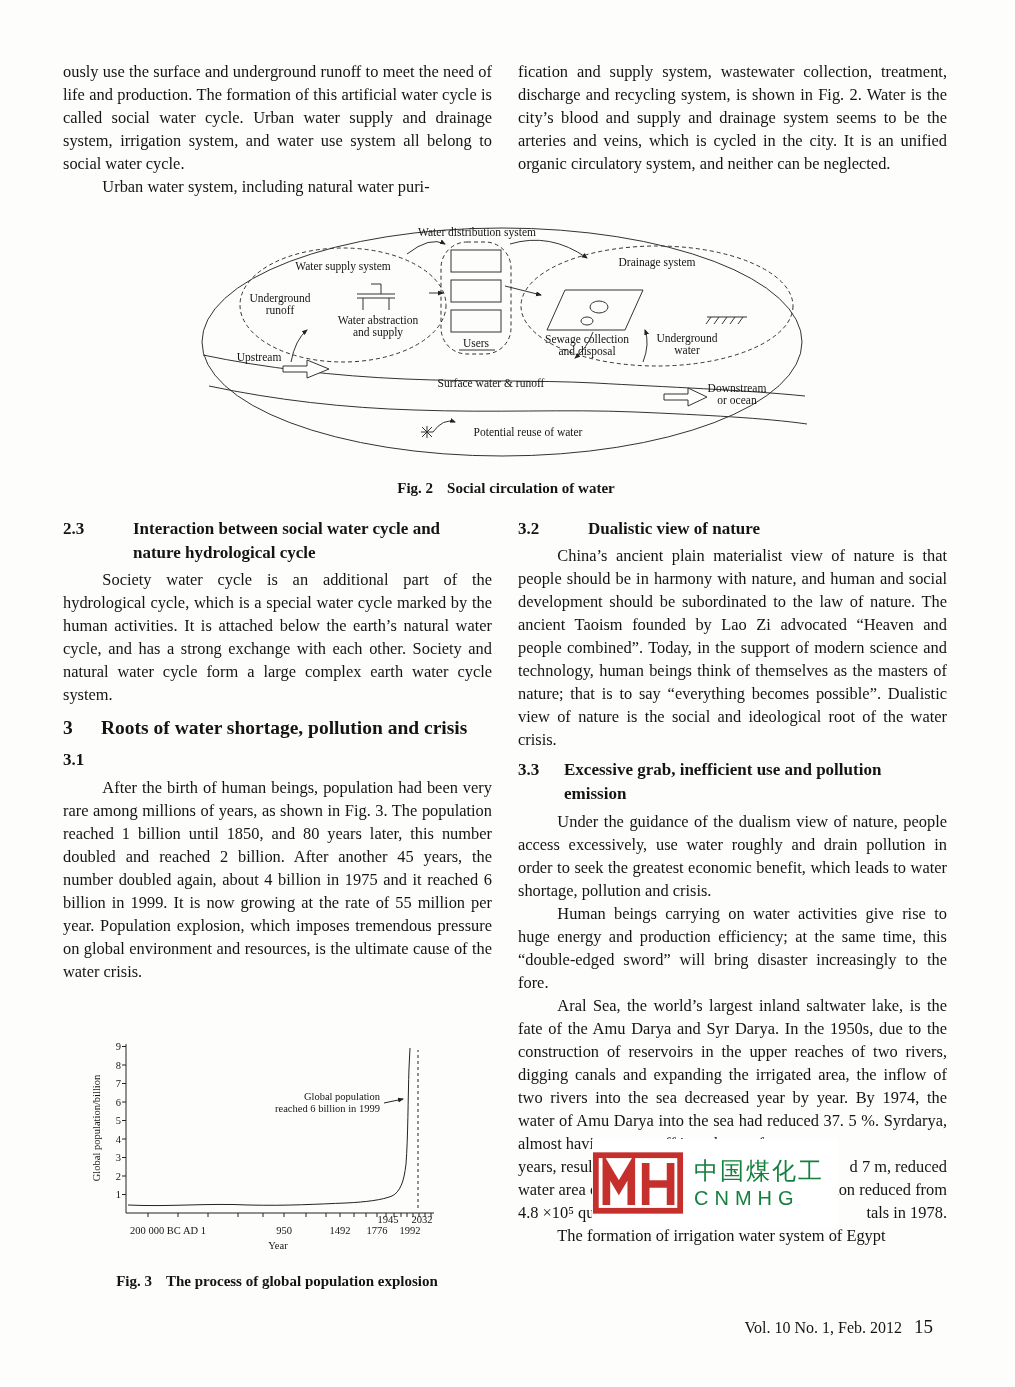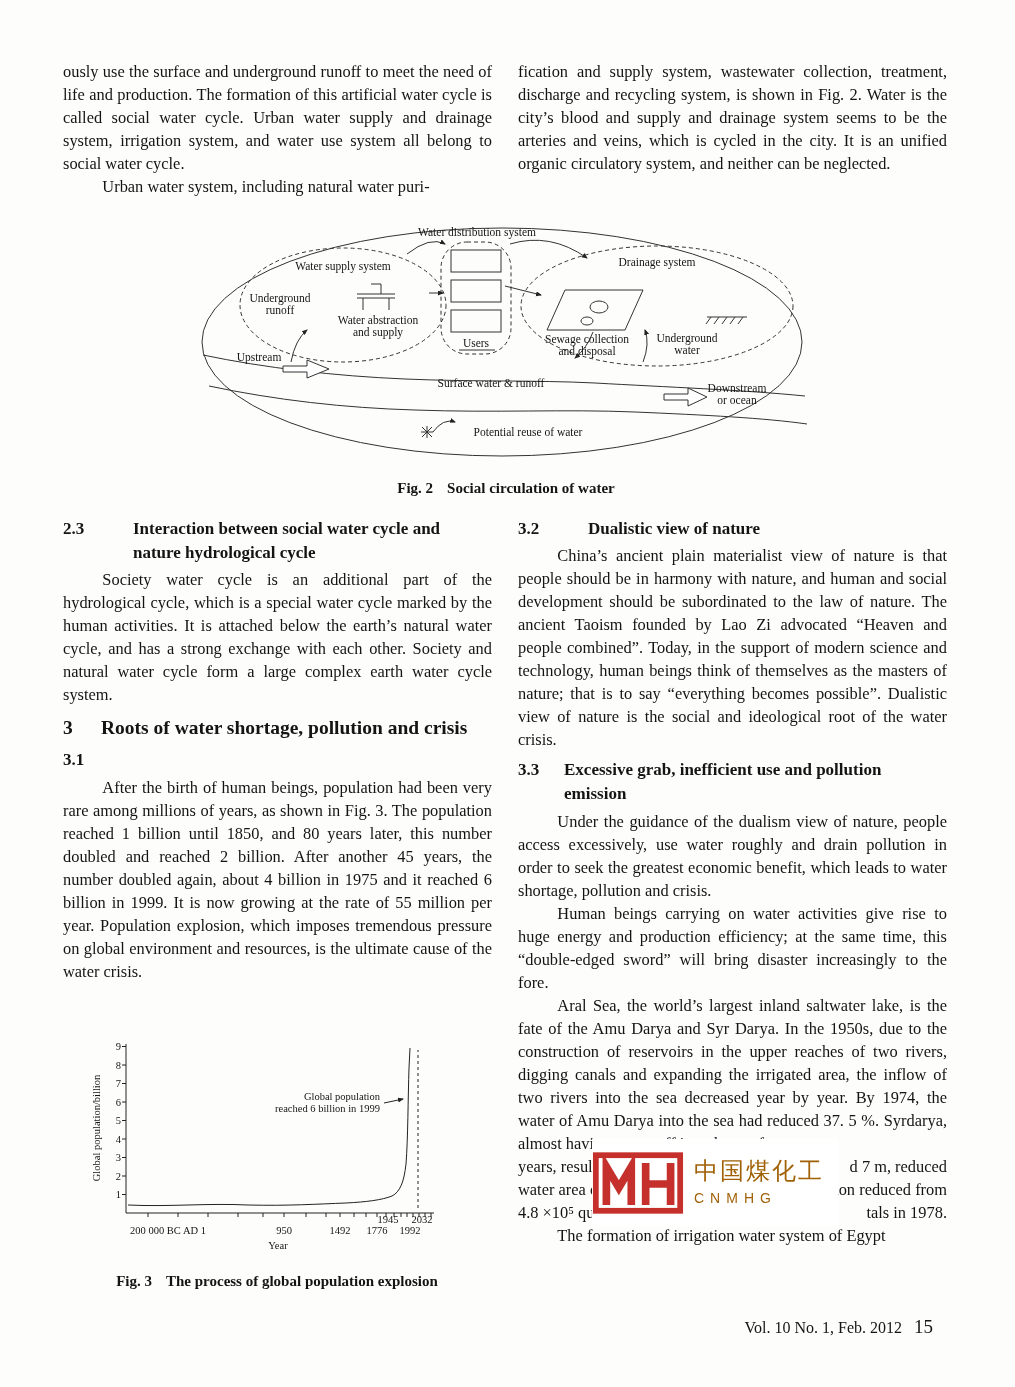--- a/index.html
+++ b/index.html
@@ -20,24 +20,24 @@
   .hsec.m2{margin:7px 0 4px;}
   .caption{font-weight:700;font-size:15px;text-align:center;margin-top:6px;}
   .caption .cap-label{margin-right:14px;}
   svg text{font-family:"Liberation Serif", serif;fill:#141414;}
   .fragline{display:flex;justify-content:space-between;text-indent:0;}
   .frag-wrap{position:relative;}
   .watermark{
     position:absolute;left:74px;top:-16px;width:246px;height:88px;background:#ffffff;
     display:flex;align-items:center;gap:10px;z-index:4;
   }
-  .wm-text{display:flex;flex-direction:column;justify-content:center;color:#a16207;
+  .wm-text{display:flex;flex-direction:column;justify-content:center;color:#15803d;
     font-family:"Liberation Sans", sans-serif;}
   .wm-cn{font-size:24px;line-height:30px;letter-spacing:2px;}
-  .wm-en{font-size:14px;line-height:24px;letter-spacing:6px;}
+  .wm-en{font-size:20px;line-height:24px;letter-spacing:6px;}
   #footer{font-size:16px;}
   #footer .pageno{font-size:19px;font-weight:400;margin-left:12px;}
   .users-rects rect{fill:none;stroke:#333;}
 </style>
 </head>
 <body>
 
 <div class="abs col" style="left:63px;top:60px;">
   <p class="noindent">ously use the surface and underground runoff to meet the need of life and production. The formation of this artificial water cycle is called social water cycle. Urban water supply and drainage system, irrigation system, and water use system all belong to social water cycle.</p>
   <p class="body">Urban water system, including natural water puri-</p>

